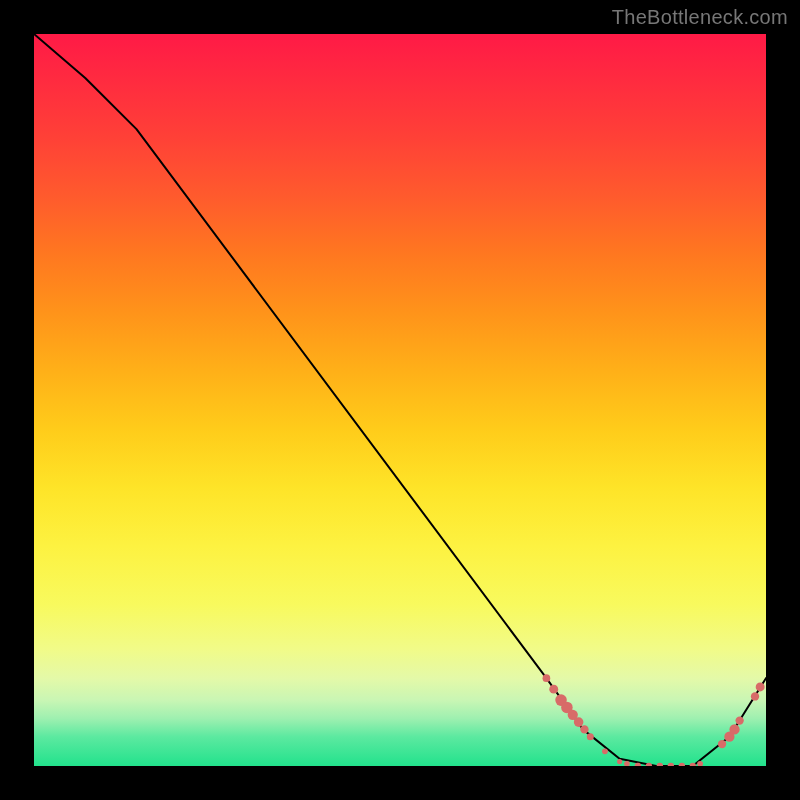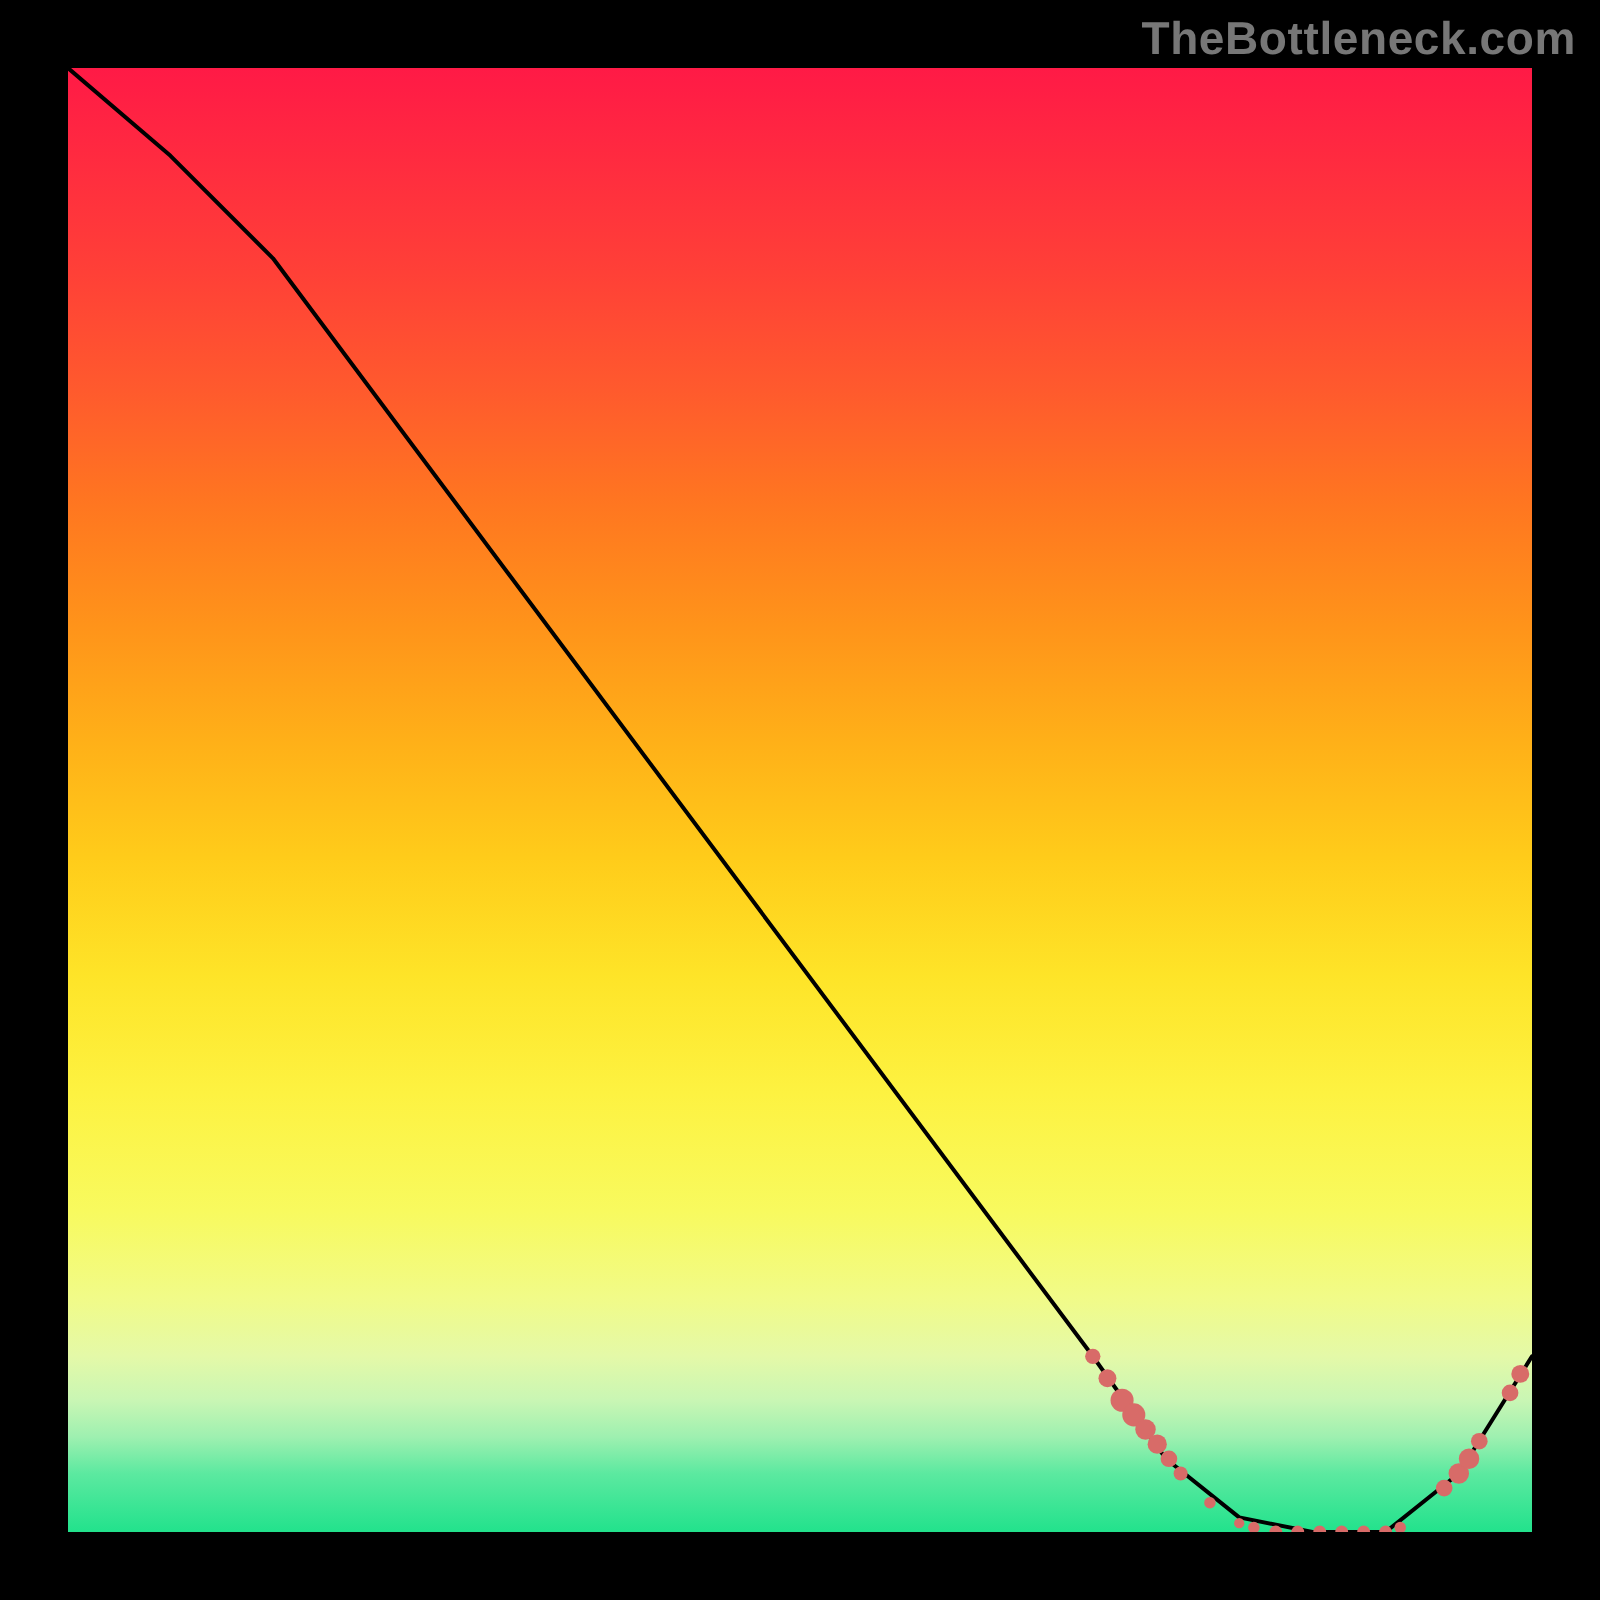--- a/index.html
+++ b/index.html
@@ -51,22 +51,22 @@
     top: 0;
     width: 732px;
     height: 732px;
     pointer-events: none;
   }
   .watermark {
     position: absolute;
     top: 6px;
     right: 12px;
     color: #777;
-    font-size: 23px;
-    font-weight: 700;
+    font-size: 20px;
+    font-weight: 400;
     letter-spacing: 0.3px;
     user-select: none;
   }
 </style>
 </head>
 <body>
 
 <div class="frame">
   <div class="watermark">TheBottleneck.com</div>
 

